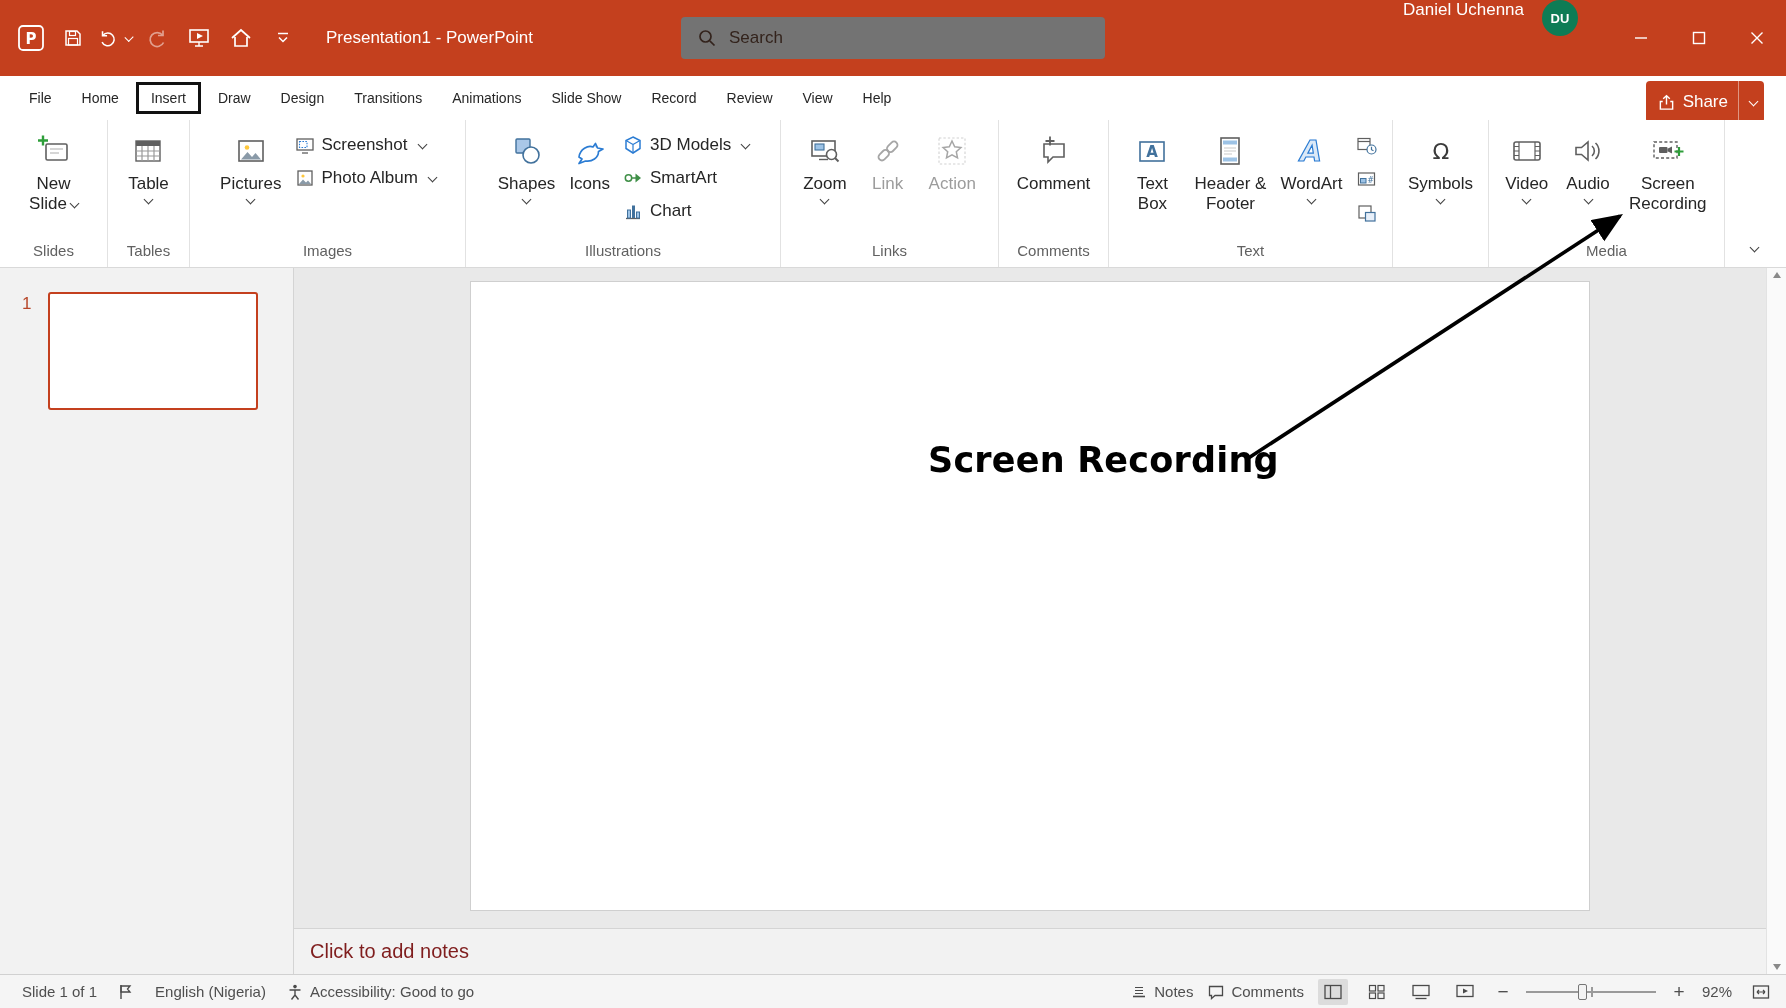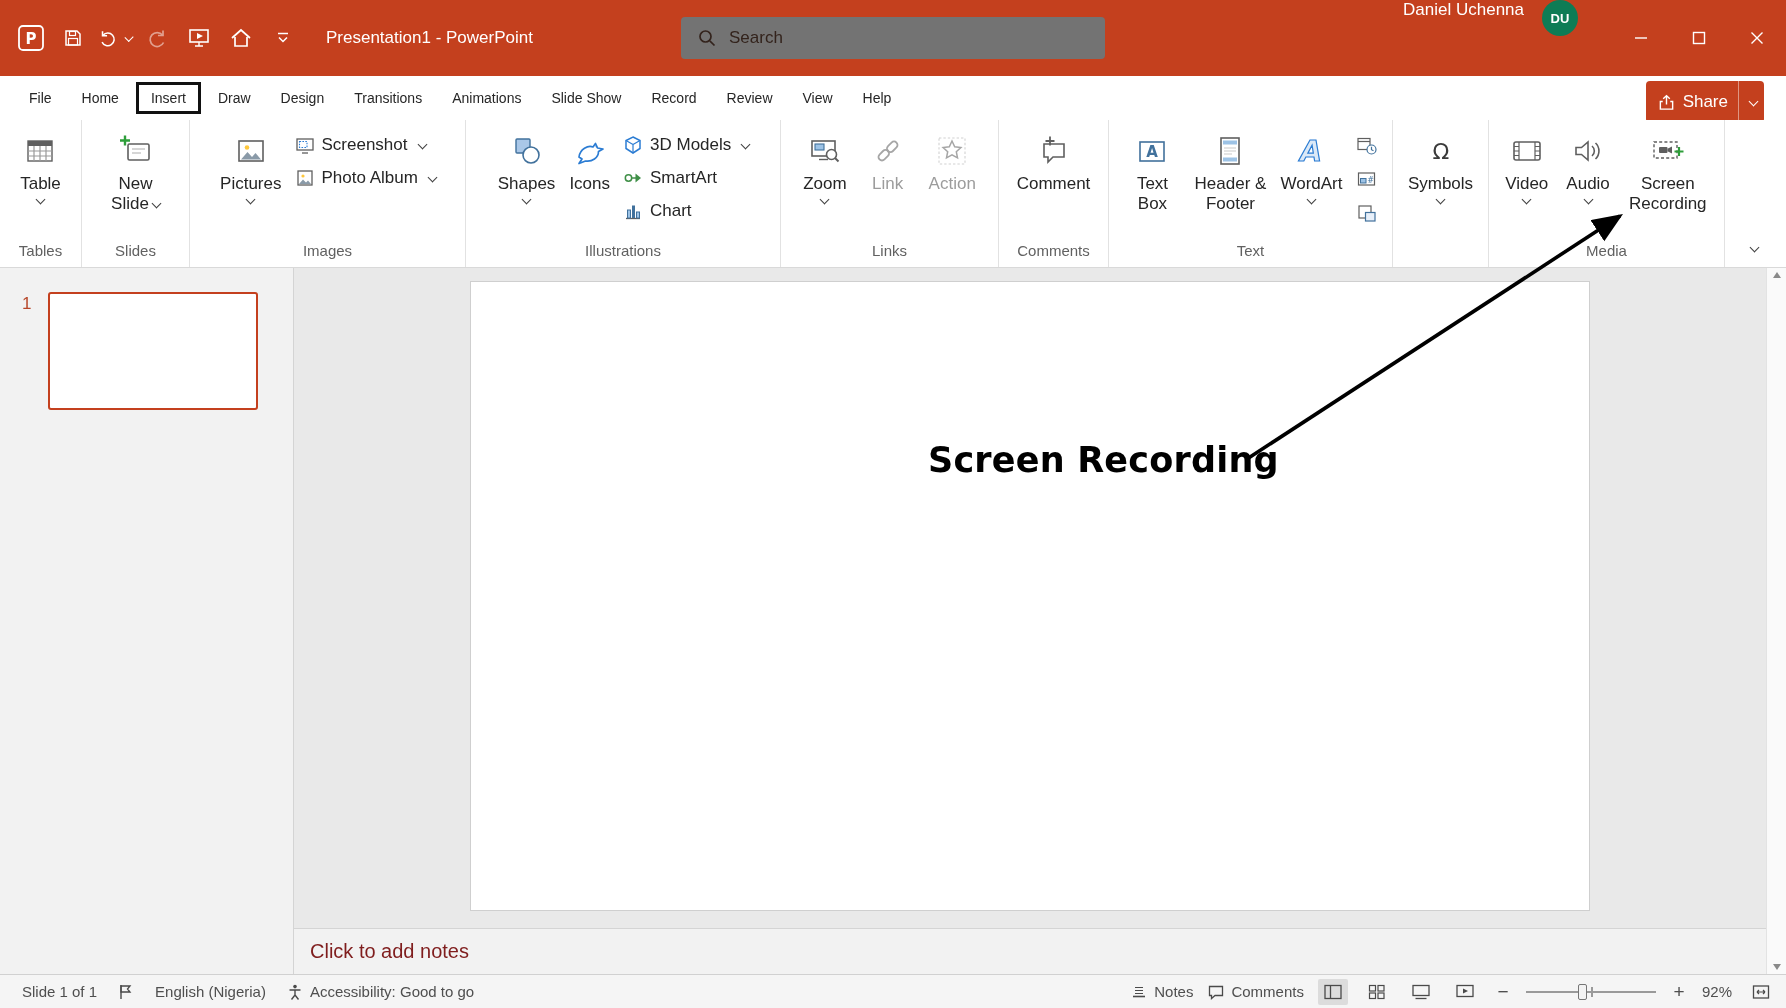--- a/index.html
+++ b/index.html
@@ -183,51 +183,51 @@
         <span>Share</span>
       </div>
       <div class="share-chev">
           <span class="chev w"></span>
         </div>
     </div>
   </div>
 
   <div class="ribbon">
 
+    <div class="rgroup" style="flex-basis:108px">
+      <div class="gbody">
+        <div class="bigbtn">
+          <div class="bicon">
+            <svg width="34" height="34" viewBox="0 0 34 34">
+              <rect x="9" y="10" width="21" height="16" rx="1.5" fill="#fff" stroke="#5f5f5f" stroke-width="1.6"></rect>
+              <path d="M13 15h13M13 19h9" stroke="#c9c9c9" stroke-width="1.4"></path>
+              <path d="M6 1.5v10M1 6.5h10" stroke="#2e9e3a" stroke-width="2.4"></path>
+            </svg>
+          </div>
+          <div class="btext narrow"><span>New Slide</span><span class="chev"></span></div>
+        </div>
+      </div>
+      <div class="glabel">Slides</div>
+    </div>
+
     <div class="rgroup" style="flex-basis:82px">
       <div class="gbody">
         <div class="bigbtn">
           <div class="bicon">
             <svg width="34" height="34" viewBox="0 0 34 34">
               <rect x="5" y="7" width="24" height="20" fill="#fff" stroke="#5f5f5f" stroke-width="1.4"></rect>
               <rect x="5" y="7" width="24" height="5" fill="#5f5f5f"></rect>
               <path d="M11 12v15M17 12v15M23 12v15M5 17h24M5 22h24" stroke="#9a9a9a" stroke-width="1.2"></path>
             </svg>
           </div>
           <div class="btext"><span>Table</span></div>
           <div class="chevrow"><span class="chev"></span></div>
         </div>
       </div>
       <div class="glabel">Tables</div>
-    </div>
-
-    <div class="rgroup" style="flex-basis:108px">
-      <div class="gbody">
-        <div class="bigbtn">
-          <div class="bicon">
-            <svg width="34" height="34" viewBox="0 0 34 34">
-              <rect x="9" y="10" width="21" height="16" rx="1.5" fill="#fff" stroke="#5f5f5f" stroke-width="1.6"></rect>
-              <path d="M13 15h13M13 19h9" stroke="#c9c9c9" stroke-width="1.4"></path>
-              <path d="M6 1.5v10M1 6.5h10" stroke="#2e9e3a" stroke-width="2.4"></path>
-            </svg>
-          </div>
-          <div class="btext narrow"><span>New Slide</span><span class="chev"></span></div>
-        </div>
-      </div>
-      <div class="glabel">Slides</div>
     </div>
 
     <div class="rgroup" style="flex-basis:276px">
       <div class="gbody">
         <div class="bigbtn">
           <div class="bicon">
             <svg width="34" height="34" viewBox="0 0 34 34">
               <rect x="5" y="7" width="24" height="20" fill="#fff" stroke="#5f5f5f" stroke-width="1.6"></rect>
               <circle cx="13" cy="13.5" r="2.3" fill="#ffc83d"></circle>
               <path d="M7 25.5l6.5-7.5 4.5 5 3.5-4 5.5 6.5z" fill="#8a9aa8"></path>

